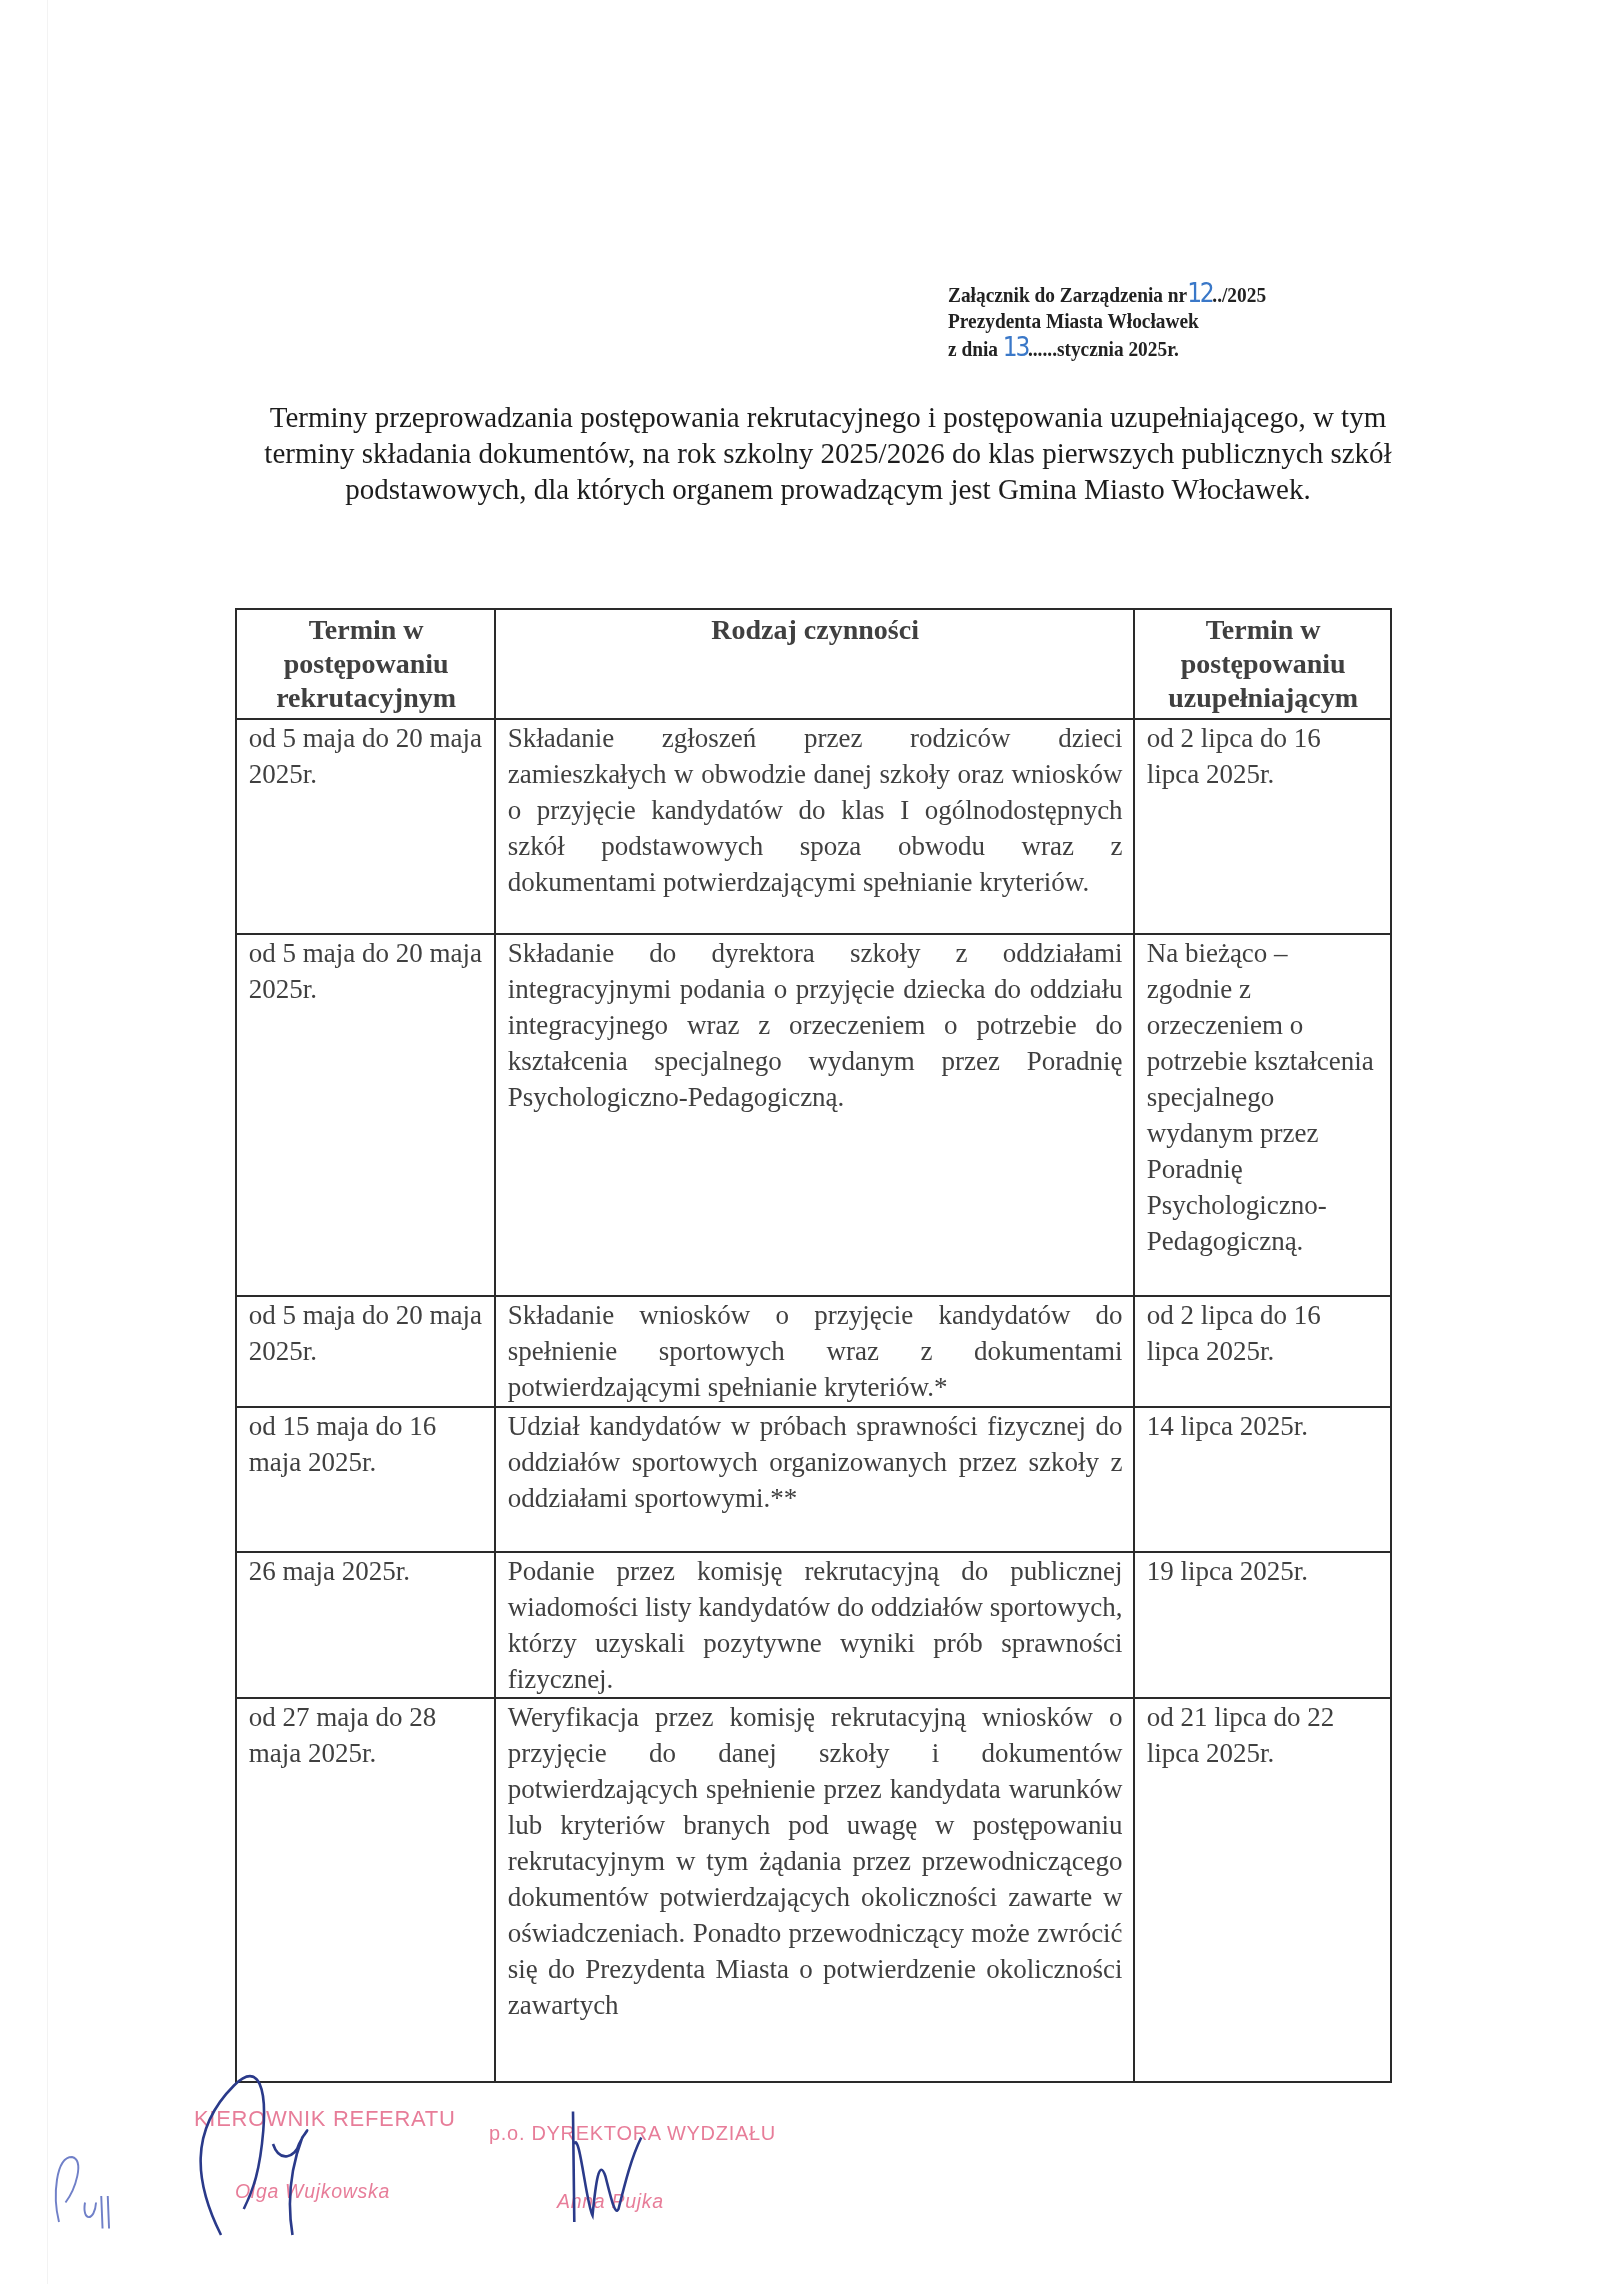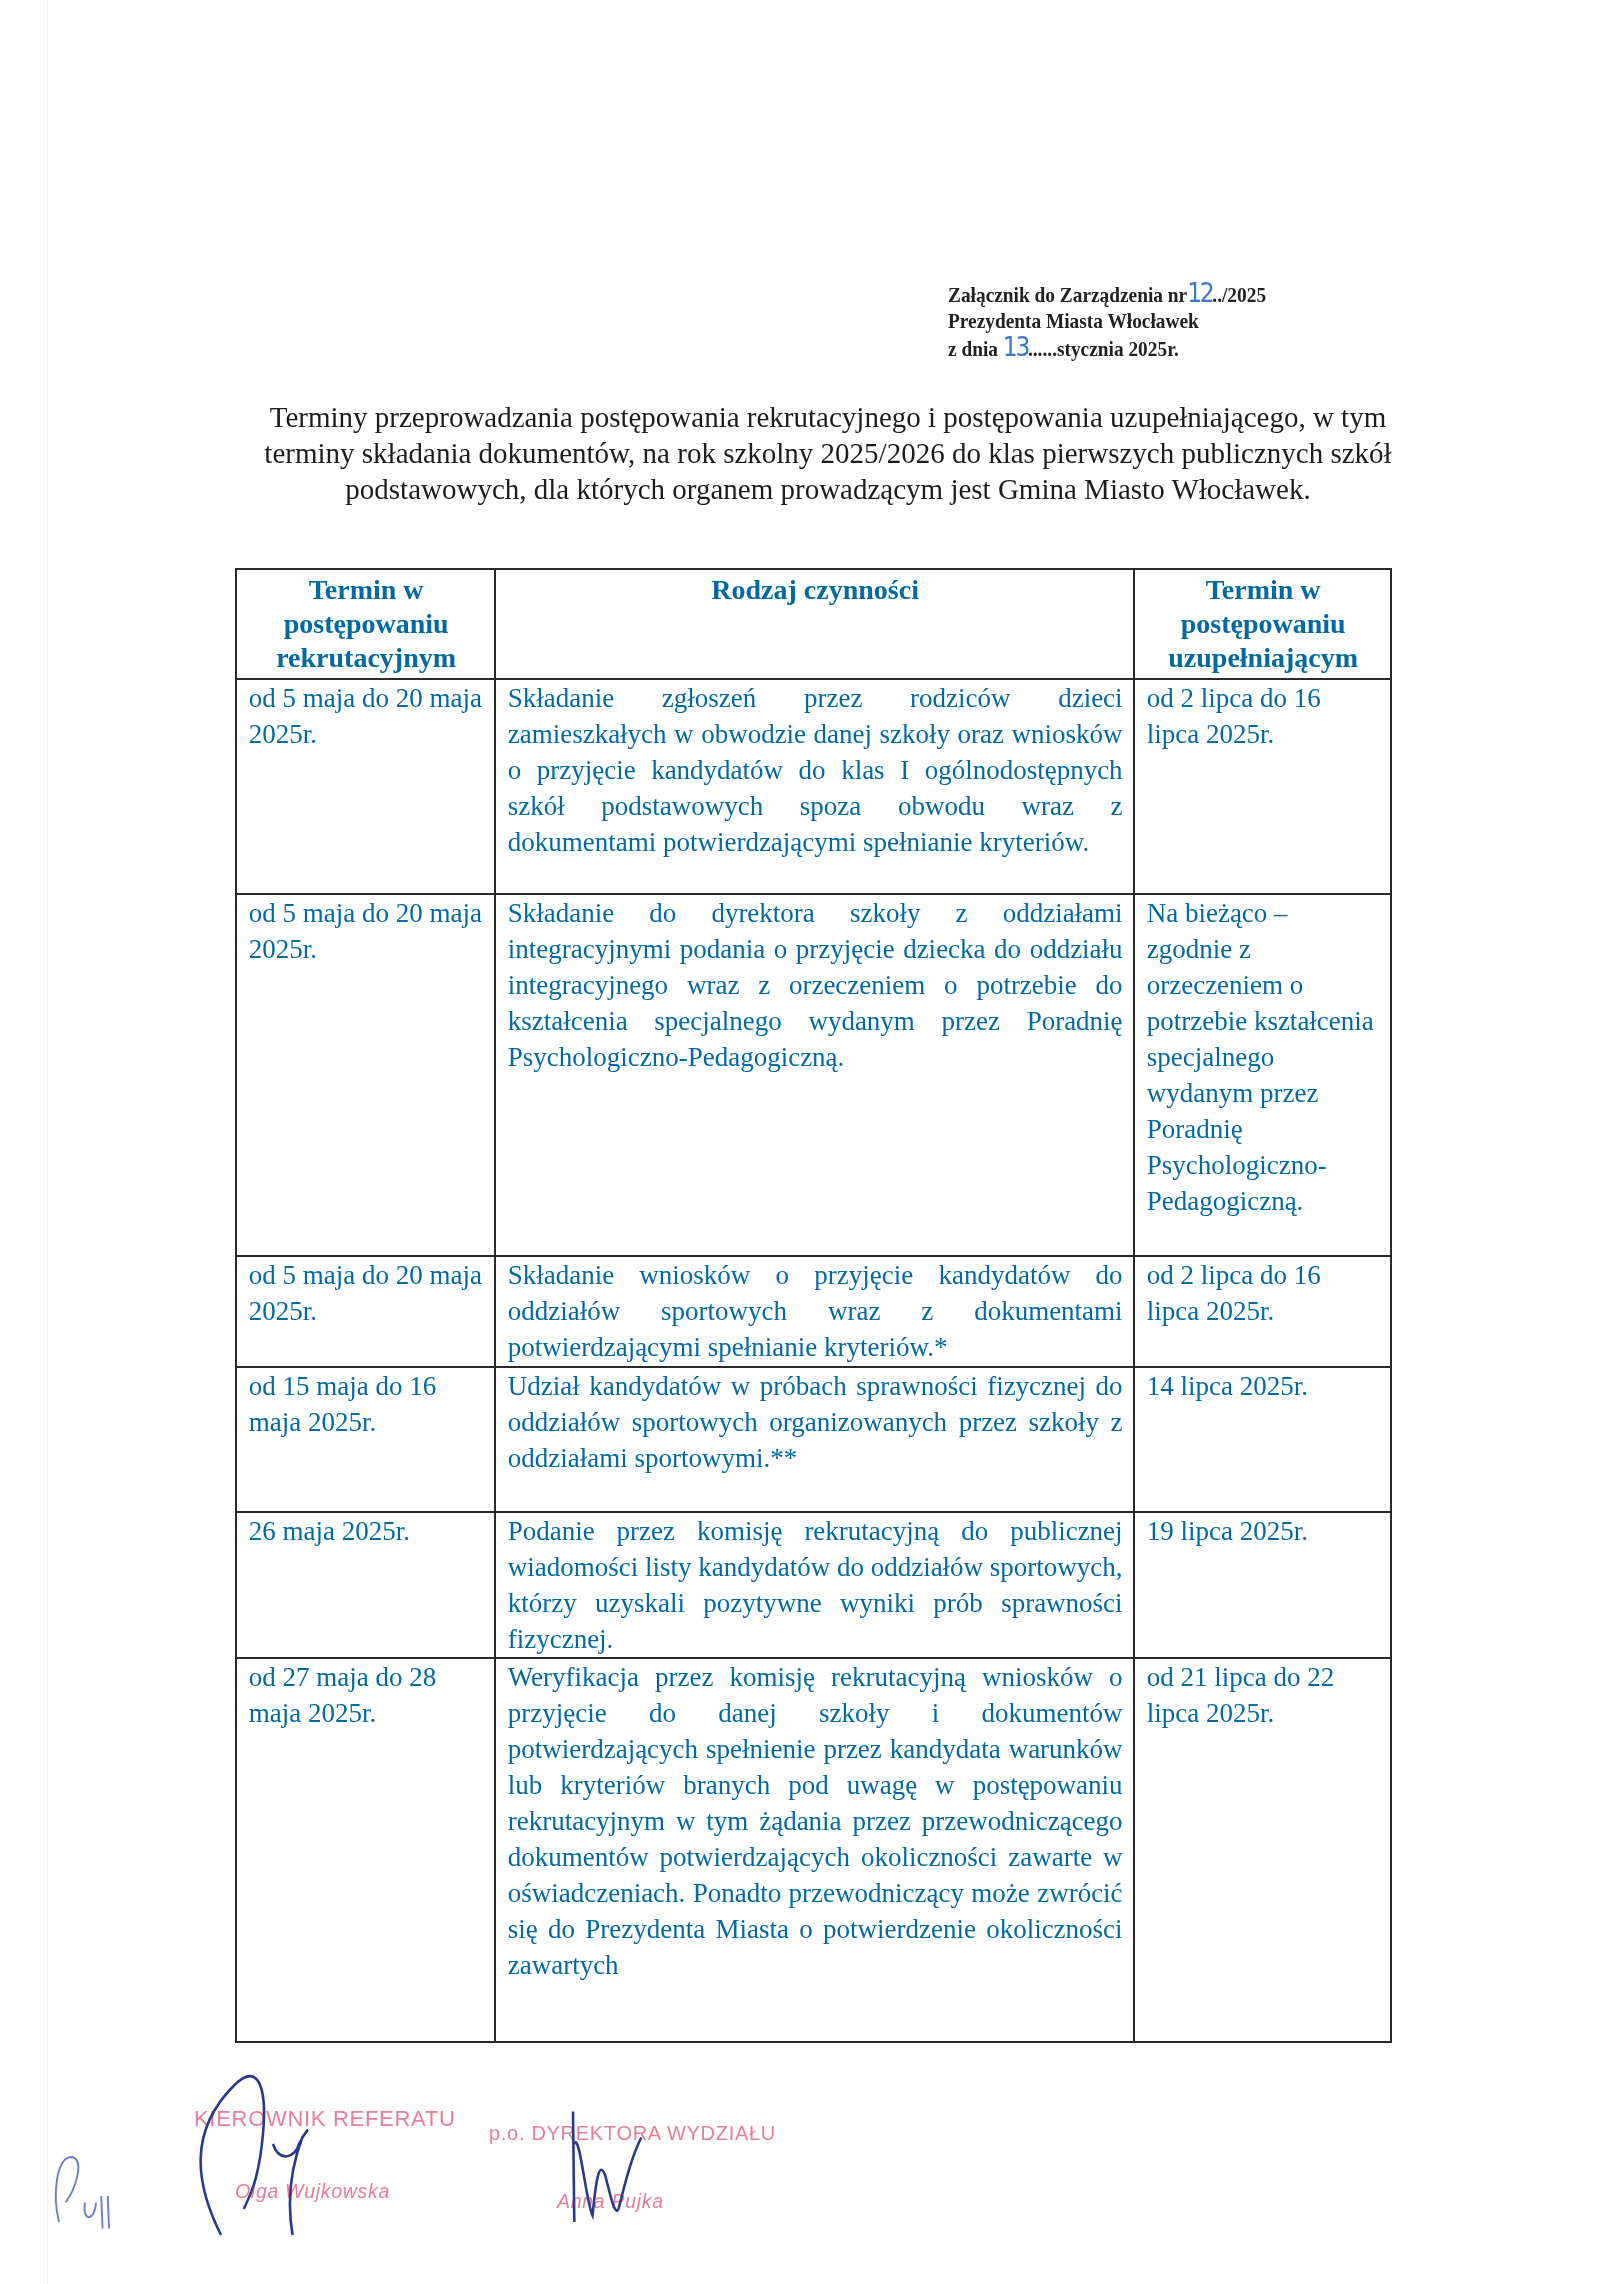--- a/index.html
+++ b/index.html
@@ -12,23 +12,23 @@
     position: absolute; left: 948px; top: 280px;
     font-family: "Liberation Serif", serif; font-weight: bold; font-size: 21.5px;
     line-height: 26px; color: #222; transform: scaleX(0.9); transform-origin: left top;
   }
   .annex .hand { color: #3a78c8; font-family: "DejaVu Sans", sans-serif; font-weight: normal; font-size: 26px; letter-spacing: -2.6px; }
   .doc-title {
     position: absolute; left: 222px; top: 399px; width: 1212px;
     text-align: center; font-weight: normal; font-size: 29px; line-height: 36px; color: #1d1d1d;
   }
   table.schedule {
-    position: absolute; left: 235px; top: 568px; width: 1155px;
+    position: absolute; left: 235px; top: 608px; width: 1155px;
     border-collapse: collapse; table-layout: fixed;
-    font-size: 27px; line-height: 36px; color: #0369a1;
+    font-size: 27px; line-height: 36px; color: #404040;
   }
   table.schedule td, table.schedule th {
     border: 2px solid #2a2a2a; vertical-align: top; padding: 0 10.4px 0 11.7px;
   }
   table.schedule th { font-weight: bold; text-align: center; font-size: 28px; line-height: 34px; padding-top: 2.6px; }
   table.schedule td.act { text-align: justify; text-align-last: left; }
   col.c1 { width: 259px; } col.c2 { width: 639px; } col.c3 { width: 257px; }
   .stamp { position: absolute; font-family: "Liberation Sans", sans-serif; color: #e5708f; font-size: 22px; letter-spacing: 0.7px; opacity: 0.9; }
   .sig { position: absolute; }
 </style>
@@ -68,21 +68,21 @@
       <td class="act">Składanie zgłoszeń przez rodziców dzieci zamieszkałych w obwodzie danej szkoły oraz wniosków o przyjęcie kandydatów do klas I ogólnodostępnych szkół podstawowych spoza obwodu wraz z dokumentami potwierdzającymi spełnianie kryteriów.</td>
       <td>od 2 lipca do 16 lipca 2025r.</td>
     </tr>
     <tr style="height:362px">
       <td>od 5 maja do 20 maja 2025r.</td>
       <td class="act">Składanie do dyrektora szkoły z oddziałami integracyjnymi podania o przyjęcie dziecka do oddziału integracyjnego wraz z orzeczeniem o potrzebie do kształcenia specjalnego wydanym przez Poradnię Psychologiczno-Pedagogiczną.</td>
       <td>Na bieżąco – zgodnie z orzeczeniem o potrzebie kształcenia specjalnego wydanym przez Poradnię Psychologiczno-Pedagogiczną.</td>
     </tr>
     <tr style="height:111px">
       <td>od 5 maja do 20 maja 2025r.</td>
-      <td class="act">Składanie wniosków o przyjęcie kandydatów do oddziałów sportowych wraz z dokumentami potwierdzającymi spełnianie kryteriów.*</td>
+      <td class="act">Składanie wniosków o przyjęcie kandydatów do spełnienie sportowych wraz z dokumentami potwierdzającymi spełnianie kryteriów.*</td>
       <td>od 2 lipca do 16 lipca 2025r.</td>
     </tr>
     <tr style="height:145px">
       <td>od 15 maja do 16 maja 2025r.</td>
       <td class="act">Udział kandydatów w próbach sprawności fizycznej do oddziałów sportowych organizowanych przez szkoły z oddziałami sportowymi.**</td>
       <td>14 lipca 2025r.</td>
     </tr>
     <tr style="height:145px">
       <td>26 maja 2025r.</td>
       <td class="act">Podanie przez komisję rekrutacyjną do publicznej wiadomości listy kandydatów do oddziałów sportowych, którzy uzyskali pozytywne wyniki prób sprawności fizycznej.</td>

